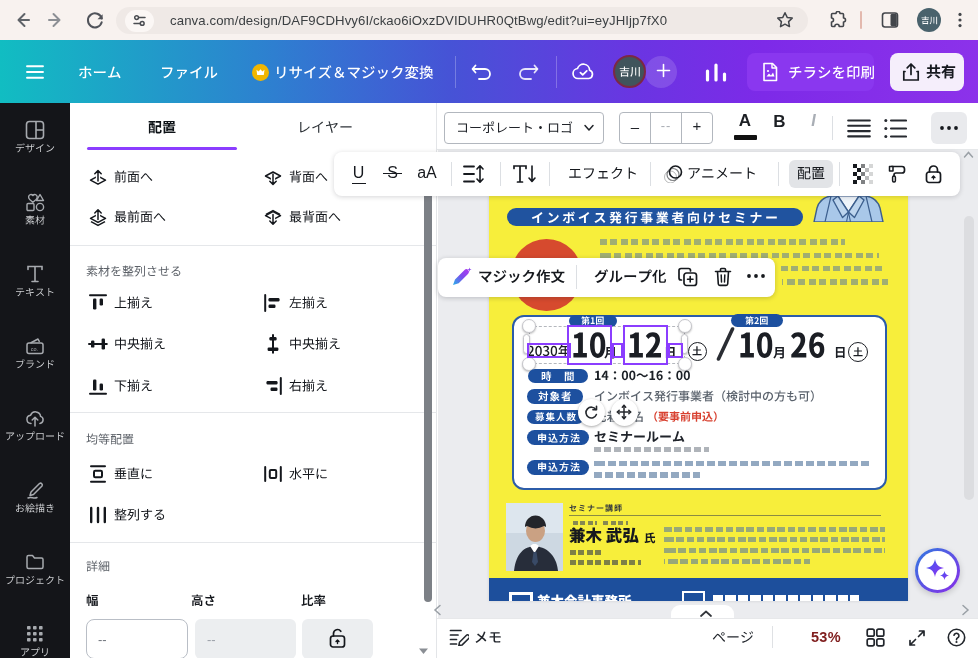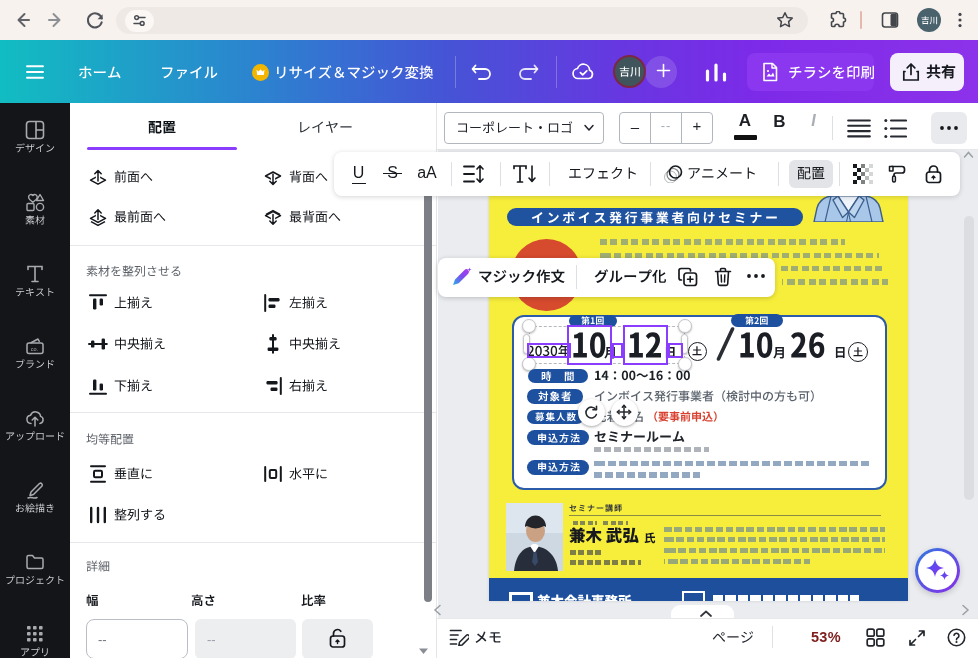--- a/index.html
+++ b/index.html
@@ -21,20 +21,21 @@
       <path d="M17.6 4.2 V9.3 H12.5 Z" fill="#50535a"></path>
     </svg>
     <div style="position:absolute;left:116px;top:7px;width:692px;height:27px;background:#efe9e6;border-radius:14px"></div>
     <div style="position:absolute;left:125px;top:9.5px;width:29px;height:22px;background:#fbf7f5;border-radius:11px"></div>
     <svg class="ab" style="left:132px;top:13px" width="15" height="15" viewBox="0 0 15 15">
 <circle cx="4.6" cy="4.6" r="1.9" stroke="#4a4d52" stroke-width="1.5" fill="none"></circle>
       <path d="M7.2 4.6 H13" stroke="#4a4d52" stroke-width="1.5" stroke-linecap="round"></path>
 <circle cx="10.2" cy="10.4" r="1.9" stroke="#4a4d52" stroke-width="1.5" fill="none"></circle>
       <path d="M2 10.4 H7.8" stroke="#4a4d52" stroke-width="1.5" stroke-linecap="round"></path>
     </svg>
+    <div style="position:absolute;left:170px;top:13px;font-size:13.2px;color:#3c4043;letter-spacing:0.1px">canva.com/design/DAF9CDHvy6I/ckao6iOxzDVIDUHR0QtBwg/edit?ui=eyJHIjp7fX0</div>
     <svg class="ab" style="left:776px;top:11px" width="18" height="18" viewBox="0 0 18 18">
 <path d="M9 1.8 L11.2 6.4 L16.2 7.1 L12.6 10.6 L13.5 15.6 L9 13.2 L4.5 15.6 L5.4 10.6 L1.8 7.1 L6.8 6.4 Z" stroke="#43464b" stroke-width="1.5" fill="none" stroke-linejoin="round"></path>
     </svg>
     <svg class="ab" style="left:829px;top:11px" width="18" height="18" viewBox="0 0 18 18">
 <path d="M7 2.5 a2 2 0 0 1 4 0 h2.5 a1 1 0 0 1 1 1 V7 a2 2 0 0 1 0 4 v3.5 a1 1 0 0 1 -1 1 H10.2 a2.2 2.2 0 0 0 -4.4 0 H3.5 a1 1 0 0 1 -1 -1 V11 a2 2 0 0 0 0 -4 V3.5 a1 1 0 0 1 1 -1 Z" stroke="#43464b" stroke-width="1.6" fill="none" stroke-linejoin="round"></path>
     </svg>
     <div style="position:absolute;left:860px;top:11px;width:2px;height:18px;background:#e3b9ae;border-radius:1px"></div>
     <svg class="ab" style="left:881px;top:11px" width="18" height="18" viewBox="0 0 18 18">
 <rect x="1.5" y="2" width="15" height="14" rx="2.5" stroke="#43464b" stroke-width="1.6" fill="none"></rect>
       <rect x="9.5" y="2.8" width="6.3" height="12.4" rx="1.6" fill="#43464b"></rect>

